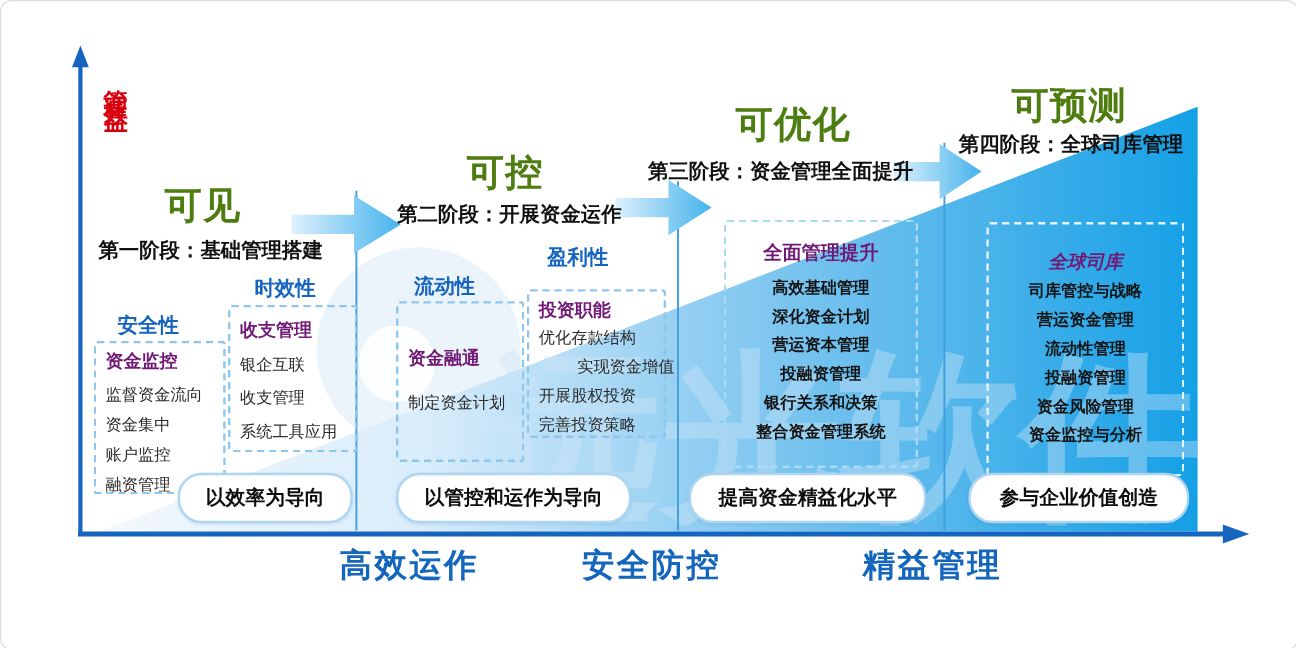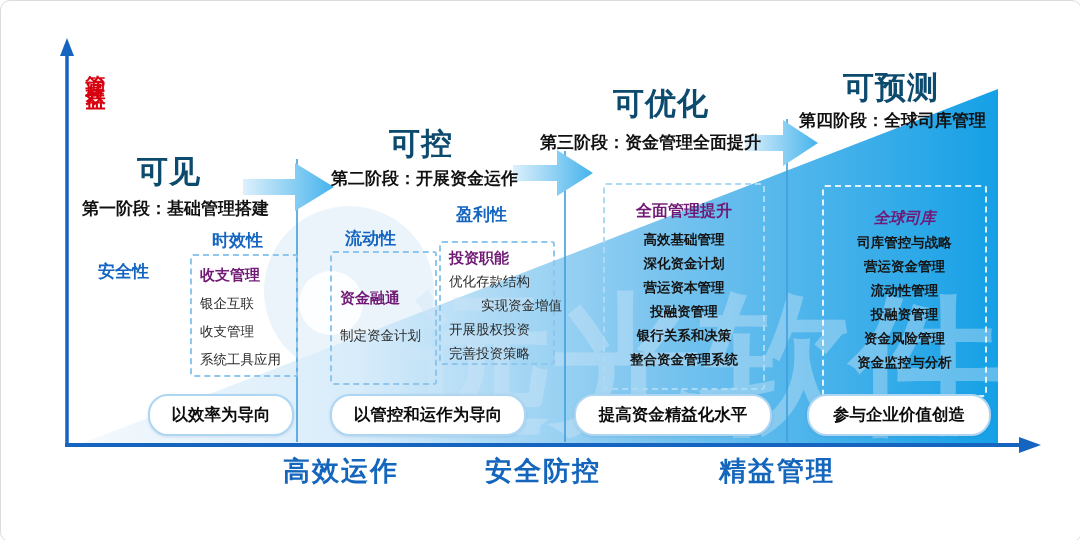--- a/index.html
+++ b/index.html
@@ -1,20 +1,20 @@
 <!DOCTYPE html>
 <html><head>
 <meta charset="utf-8">
 <style>
   html,body{margin:0;padding:0;background:#fff;}
   body{font-family:"Liberation Sans","DejaVu Sans",sans-serif;}
   #canvas{position:relative;width:1080px;height:540px;background:#fff;border:1px solid #dcdcdc;border-radius:10px;overflow:hidden;}
   #bg{position:absolute;left:0;top:0;z-index:0;}
   .abs{position:absolute;z-index:2;}
-  .stage-title{color:#0c4a6e;font-size:31px;font-weight:900;text-align:center;letter-spacing:1px;}
+  .stage-title{color:#4d7c0f;font-size:31px;font-weight:900;text-align:center;letter-spacing:1px;}
   .stage-sub{color:#111;font-size:17px;font-weight:800;white-space:nowrap;}
   .dim-label{color:#1565c0;font-size:17px;font-weight:800;white-space:nowrap;}
   .dash-box{border:2px dashed #8ec6ee;border-radius:3px;box-sizing:border-box;
     display:flex;flex-direction:column;align-items:flex-start;padding:6px 8px;}
   .dash-box.on-blue{border-color:rgba(255,255,255,0.85);}
   .dash-box.centered{align-items:center;justify-content:center;}
   .box-header{color:#701a75;font-size:15px;font-weight:800;margin-bottom:5px;white-space:nowrap;}
   .box-item{color:#2b2b2b;font-size:13.5px;line-height:25px;white-space:nowrap;}
   .box-item.semi{font-weight:600;color:#141414;line-height:24px;}
   .pill{position:absolute;z-index:3;background:#fff;border:2px solid #aed6f2;border-radius:20px;
@@ -62,20 +62,27 @@
     <line x1="64" y1="444" x2="1022" y2="444" stroke="#1565c0" stroke-width="4"></line>
     <polygon points="1018,436 1040,444 1018,452" fill="#1565c0"></polygon>
   </svg>
 
   <div class="abs y-label" style="left:82px;top:58px;">管理效益</div>
 
   <div class="abs stage-title" style="left:103px;top:150px;width:130px;">可见</div>
   <div class="abs stage-sub" style="left:81px;top:196px;">第一阶段：基础管理搭建</div>
 
   <div class="abs dim-label" style="left:97px;top:259px;">安全性</div>
+  <div class="abs dash-box" style="left:77px;top:283px;width:110px;height:128px;">
+    <div class="box-header">资金监控</div>
+    <div class="box-item">监督资金流向</div>
+    <div class="box-item">资金集中</div>
+    <div class="box-item">账户监控</div>
+    <div class="box-item">融资管理</div>
+  </div>
 
   <div class="abs dim-label" style="left:211px;top:228px;">时效性</div>
   <div class="abs dash-box" style="left:189px;top:253px;width:108px;height:123px;">
     <div class="box-header" style="margin-top:4px;">收支管理</div>
     <div class="box-item" style="line-height:28px;">银企互联</div>
     <div class="box-item" style="line-height:28px;">收支管理</div>
     <div class="box-item" style="line-height:28px;">系统工具应用</div>
   </div>
 
   <div class="pill" style="left:147px;top:393px;width:142px;height:38px;">以效率为导向</div>

